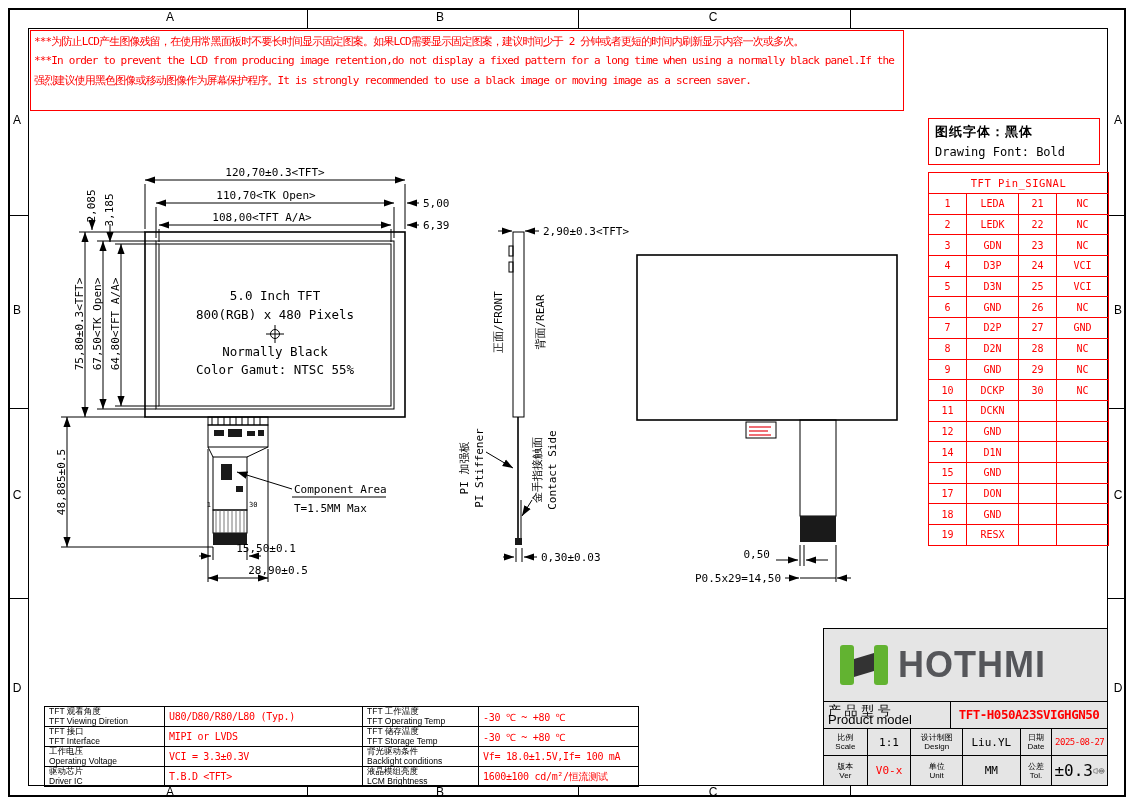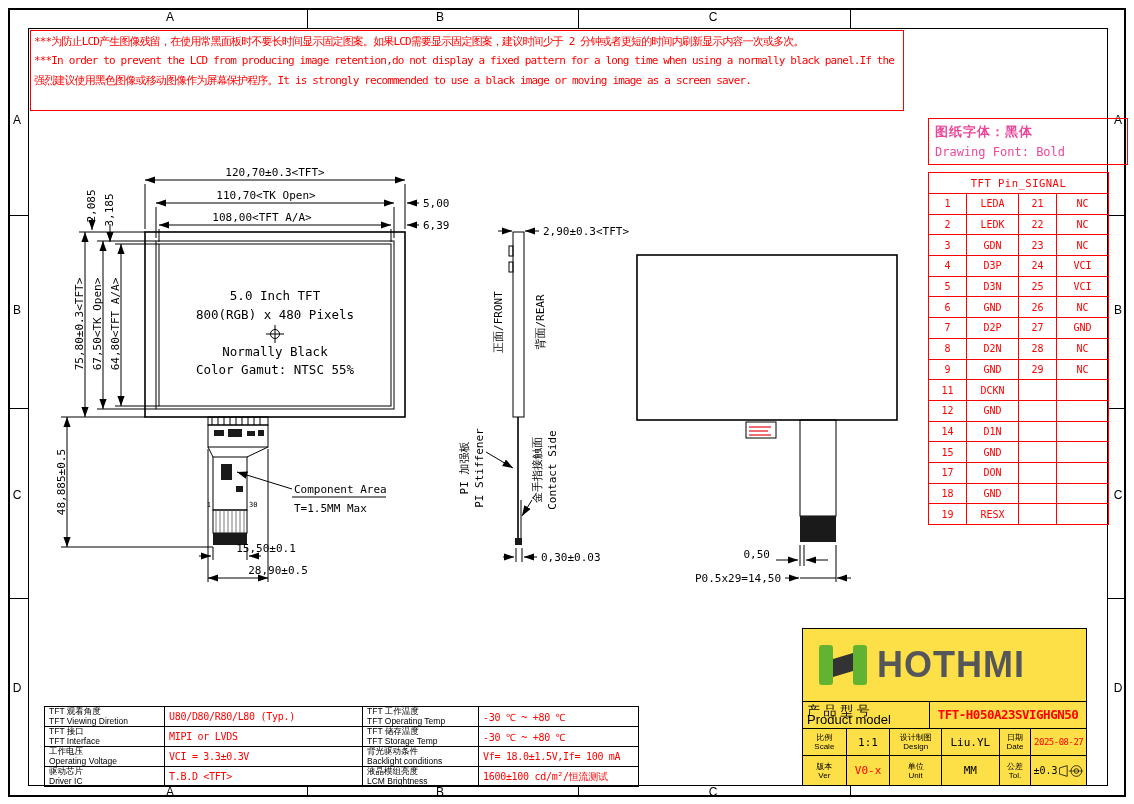--- a/index.html
+++ b/index.html
@@ -9,22 +9,22 @@
   .frame-outer{position:absolute;left:8px;top:8px;width:1118px;height:789px;border:2px solid #000}
   .frame-inner{position:absolute;left:28px;top:28px;width:1080px;height:758px;border:1px solid #000}
   .zl{position:absolute;width:14px;text-align:center;font-size:12px;line-height:12px;color:#000}
   .tkh{position:absolute;height:1px;background:#000}
   .tkv{position:absolute;width:1px;background:#000}
 
   .warning{position:absolute;left:30px;top:30px;width:874px;height:81px;border:1px solid #fe0000;
     color:#fe0000;font-family:"DejaVu Sans Mono",monospace;font-size:11px;letter-spacing:-0.85px;
     line-height:19.4px;padding:1px 3px;white-space:nowrap;overflow:hidden}
 
-  .fontnote{position:absolute;left:928px;top:118px;width:200px;height:47px;border:1px solid #fe0000;
-    color:#ec4899;padding:4px 6px;overflow:hidden}
+  .fontnote{position:absolute;left:928px;top:118px;width:172px;height:47px;border:1px solid #fe0000;
+    color:#000000;padding:4px 6px;overflow:hidden}
   .fontnote .zh{font-size:13px;font-weight:bold;letter-spacing:1px}
   .fontnote .en{font-family:"DejaVu Sans Mono",monospace;font-size:12px;margin-top:4px}
 
   svg.draw{position:absolute;left:0;top:0;width:1134px;height:804px}
   svg .s{stroke:#000;fill:none;stroke-width:1}
   svg .s2{stroke:#000;fill:none;stroke-width:1.6}
   svg .blk{fill:#1a1a1a;stroke:none}
   svg .thin{stroke:#555;fill:none;stroke-width:0.8}
   svg .rd{stroke:#e8303a;fill:none;stroke-width:1.4}
   svg text{stroke:none;fill:#000;font-family:"DejaVu Sans Mono",monospace;font-size:11px}
@@ -38,21 +38,21 @@
     color:#fe0000;font-family:"DejaVu Sans Mono",monospace;font-size:10px}
   .pintbl td{border:1px solid #fe0000;height:20.7px;text-align:center;padding:0;overflow:hidden}
   .pintbl td.hd{font-size:10.5px;height:21px;letter-spacing:0.5px}
   .pintbl col.cn{width:38px}.pintbl col.cs{width:52px}
 
   table.spec{position:absolute;left:44px;top:706px;width:594px;height:80px;border-collapse:collapse;table-layout:fixed}
   .spec td{border:1px solid #000;padding:0 0 0 4px;height:20px;overflow:hidden;vertical-align:middle}
   .spec td.lbl{font-size:8.5px;line-height:9.5px}
   .spec td.val{color:#fe0000;font-family:"DejaVu Sans Mono",monospace;font-size:10px;letter-spacing:-0.3px}
 
-  .tblock{position:absolute;left:802px;top:628px;width:285px;height:158px;border:1px solid #000;display:flex;flex-direction:column;background:#fde047}
+  .tblock{position:absolute;left:823px;top:628px;width:285px;height:158px;border:1px solid #000;display:flex;flex-direction:column;background:#e5e5e5}
   .tb-logo{height:74px;border-bottom:1px solid #000;display:flex;align-items:center;padding-left:14px}
   .logo-text{font-size:36px;font-weight:bold;color:#55565a;letter-spacing:1px;margin-left:8px}
   .tb-prod{height:27px;display:flex;border-bottom:1px solid #000}
   .tb-prod .lblc{width:127px;border-right:1px solid #000}
   .tb-prodval{flex:1;color:#fe0000;font-family:"DejaVu Sans Mono",monospace;font-weight:bold;font-size:12.5px;
     display:flex;align-items:center;justify-content:center;letter-spacing:-0.5px}
   .tb-row{display:flex;height:28px;border-bottom:1px solid #000}
   .tb-row.last{border-bottom:none;height:29px}
   .cell{border-right:1px solid #000;display:flex;align-items:center;justify-content:center;overflow:hidden}
   .cell.nr{border-right:none}
@@ -337,20 +337,26 @@
   <tr>
         <td>8</td>
         <td>D2N</td>
         <td>28</td>
         <td>NC</td>
       </tr>
   <tr>
         <td>9</td>
         <td>GND</td>
         <td>29</td>
+        <td>NC</td>
+      </tr>
+  <tr>
+        <td>10</td>
+        <td>DCKP</td>
+        <td>30</td>
         <td>NC</td>
       </tr>
   <tr>
         <td>11</td>
         <td>DCKN</td>
         <td></td>
         <td></td>
       </tr>
   <tr>
         <td>12</td>
@@ -492,21 +498,21 @@
     <div class="cell c52 lblc">
         <div>单位</div>
         <div>Unit</div>
       </div>
     <div class="cell c58 vcell">MM</div>
     <div class="cell c32 lblc">
         <div>公差</div>
         <div>Tol.</div>
       </div>
     <div class="cell c55 nr">
-      <span class="vcell" style="font-size:10px">±0.3</span>
+      <span class="vcell" style="font-size:16px">±0.3</span>
       <svg width="26" height="16" viewBox="0 0 34 18">
         <polygon points="2,5 12,2 12,16 2,13" fill="none" stroke="#000" stroke-width="1"></polygon>
         <circle cx="24" cy="9" r="7" fill="none" stroke="#000" stroke-width="1"></circle>
         <circle cx="24" cy="9" r="3" fill="none" stroke="#000" stroke-width="1"></circle>
         <line x1="14" y1="9" x2="33" y2="9" stroke="#000" stroke-width="0.8"></line>
       </svg>
     </div>
   </div>
 </div>
 

